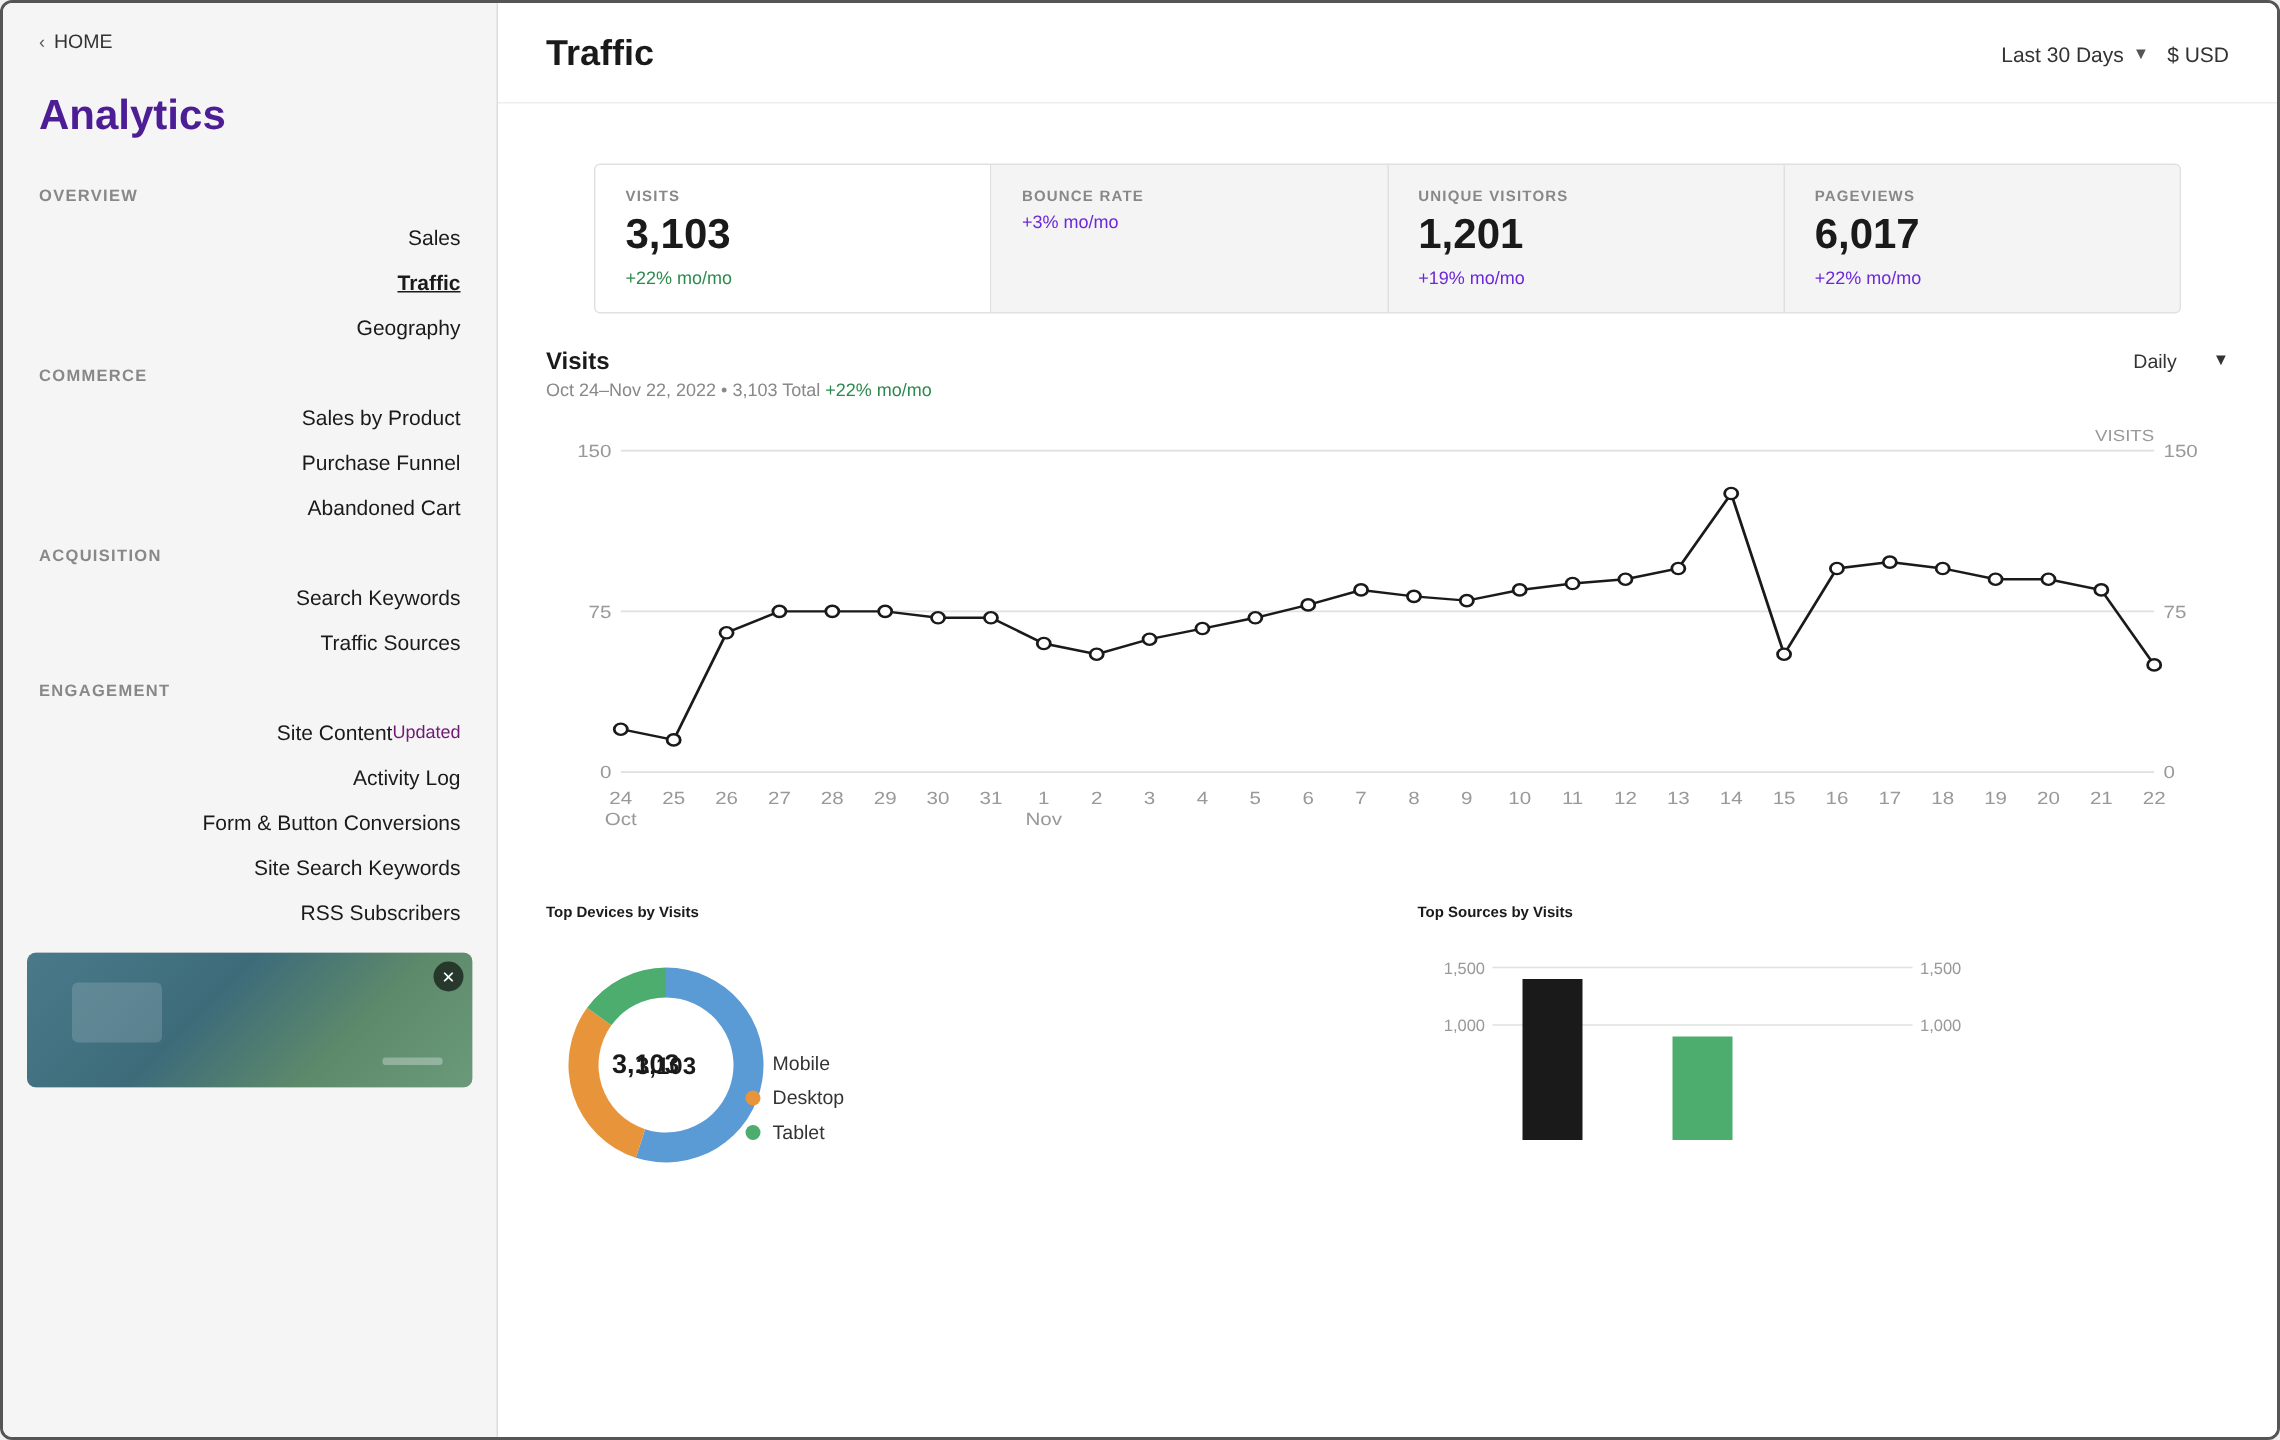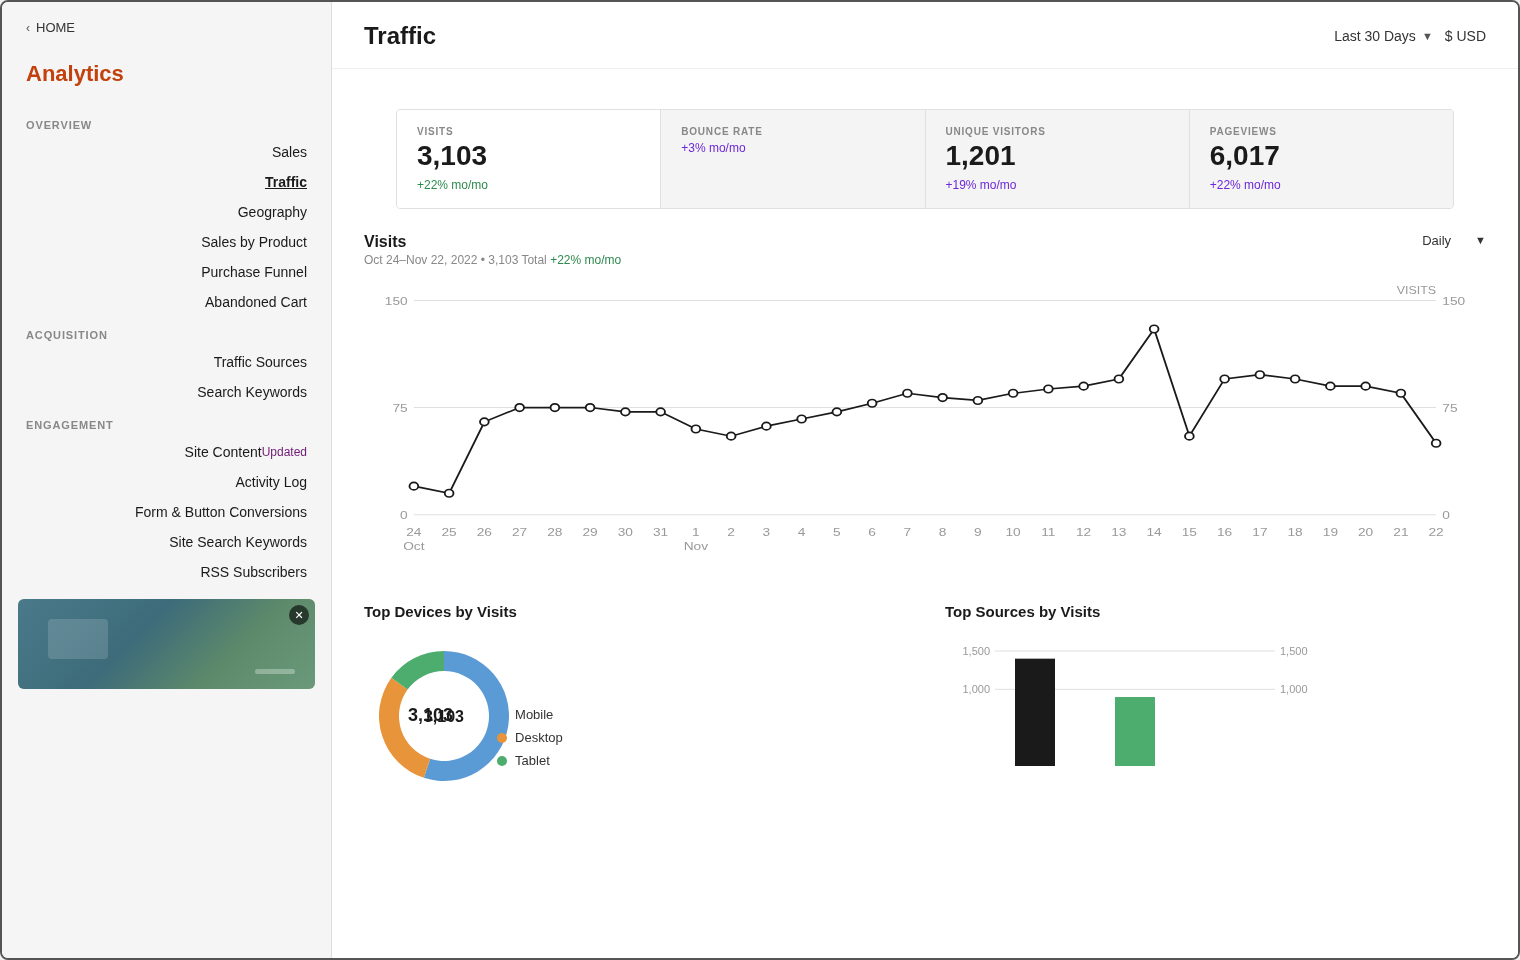--- a/index.html
+++ b/index.html
@@ -3,21 +3,21 @@
   <meta charset="utf-8">
   <style>
     * { box-sizing: border-box; margin: 0; padding: 0; }
     body { font-family: -apple-system, BlinkMacSystemFont, 'Segoe UI', Helvetica, Arial, sans-serif; background: #f0f0f0; display: flex; justify-content: center; align-items: center; min-height: 100vh; }
     .window { width: 1520px; height: 960px; background: #fff; border: 2px solid #555; border-radius: 8px; display: flex; overflow: hidden; }
     
     
     .sidebar { width: 330px; min-width: 330px; background: #f5f5f5; border-right: 1px solid #ddd; display: flex; flex-direction: column; padding: 0; overflow-y: auto; }
     .sidebar-home { padding: 18px 24px 10px; font-size: 13px; color: #333; display: flex; align-items: center; gap: 6px; cursor: pointer; }
     .sidebar-home .chevron-left { font-size: 12px; color: #555; }
-    .sidebar-title { padding: 16px 24px 20px; font-size: 22px; font-weight: 600; color: #c2410c; }
+    .sidebar-title { padding: 16px 24px 20px; font-size: 28px; font-weight: 600; color: #4c1d95; }
     .sidebar-section-label { padding: 12px 24px 6px; font-size: 11px; font-weight: 600; color: #888; letter-spacing: 0.08em; text-transform: uppercase; }
     .sidebar-item { padding: 7px 24px; font-size: 14px; color: #1a1a1a; cursor: pointer; font-weight: 500; display: flex; align-items: center; justify-content: flex-end; }
     .sidebar-item.active { text-decoration: underline; font-weight: 600; }
     .sidebar-badge { font-size: 12px; color: #701a75; font-weight: 400; }
     .sidebar-thumbnail { margin: 12px 16px; border-radius: 6px; overflow: hidden; height: 90px; background: #ccc; position: relative; flex-shrink: 0; }
     .sidebar-thumb-close { position: absolute; top: 6px; right: 6px; width: 20px; height: 20px; background: rgba(0,0,0,0.6); border-radius: 50%; color: #fff; font-size: 11px; display: flex; align-items: center; justify-content: center; cursor: pointer; }
     .thumb-placeholder { width: 100%; height: 90px; background: linear-gradient(135deg, #4a7a8a 0%, #3d6b7a 40%, #5d8a6a 70%, #6a9a7a 100%); display: flex; align-items: center; justify-content: center; position: relative; overflow: hidden; }
     .thumb-placeholder::before { content: ''; position: absolute; top: 20px; left: 30px; width: 60px; height: 40px; background: rgba(255,255,255,0.15); border-radius: 4px; }
     .thumb-placeholder::after { content: ''; position: absolute; bottom: 15px; right: 20px; width: 40px; height: 5px; background: rgba(255,255,255,0.3); border-radius: 2px; }
 
@@ -48,21 +48,21 @@
     .chart-subtitle { font-size: 12px; color: #888; margin-top: 2px; }
     .chart-subtitle .highlight { color: #2d8a4e; font-weight: 500; }
     .chart-controls { display: flex; align-items: center; gap: 24px; font-size: 13px; color: #333; cursor: pointer; }
     .chart-controls .chevron { font-size: 11px; }
     .chart-container { margin-top: 12px; position: relative; height: 300px; }
     svg.line-chart { width: 100%; height: 100%; }
 
     
     .bottom-section { display: flex; gap: 0; padding: 24px 32px 20px; }
     .bottom-card { flex: 1; }
-    .bottom-card-title { font-size: 15px; font-weight: 600; color: #1a1a1a; margin-bottom: 16px; }
+    .bottom-card-title { font-size: 10px; font-weight: 600; color: #1a1a1a; margin-bottom: 16px; }
     .donut-area { display: flex; align-items: center; gap: 24px; }
     .donut-legend { display: flex; flex-direction: column; gap: 8px; }
     .legend-item { display: flex; align-items: center; gap: 8px; font-size: 13px; color: #333; }
     .legend-dot { width: 10px; height: 10px; border-radius: 50%; flex-shrink: 0; }
   </style>
 </head>
 <body>
 
 <div class="window">
 
@@ -77,35 +77,36 @@
         <div class="sidebar-section-label">OVERVIEW</div>
         <div class="sidebar-item">
           <span>Sales</span>
         </div>
         <div class="sidebar-item active">
           <span>Traffic</span>
         </div>
         <div class="sidebar-item">
           <span>Geography</span>
         </div>
+        <div class="sidebar-section-label">COMMERCE</div>
         <div class="sidebar-item">
           <span>Sales by Product</span>
         </div>
         <div class="sidebar-item">
           <span>Purchase Funnel</span>
         </div>
         <div class="sidebar-item">
           <span>Abandoned Cart</span>
         </div>
         <div class="sidebar-section-label">ACQUISITION</div>
         <div class="sidebar-item">
+          <span>Search Keywords</span>
+        </div>
+        <div class="sidebar-item">
           <span>Traffic Sources</span>
-        </div>
-        <div class="sidebar-item">
-          <span>Search Keywords</span>
         </div>
         <div class="sidebar-section-label">ENGAGEMENT</div>
         <div class="sidebar-item">
           <span>Site Content</span>
           <span class="sidebar-badge">Updated</span>
         </div>
         <div class="sidebar-item">
           <span>Activity Log</span>
         </div>
         <div class="sidebar-item">

